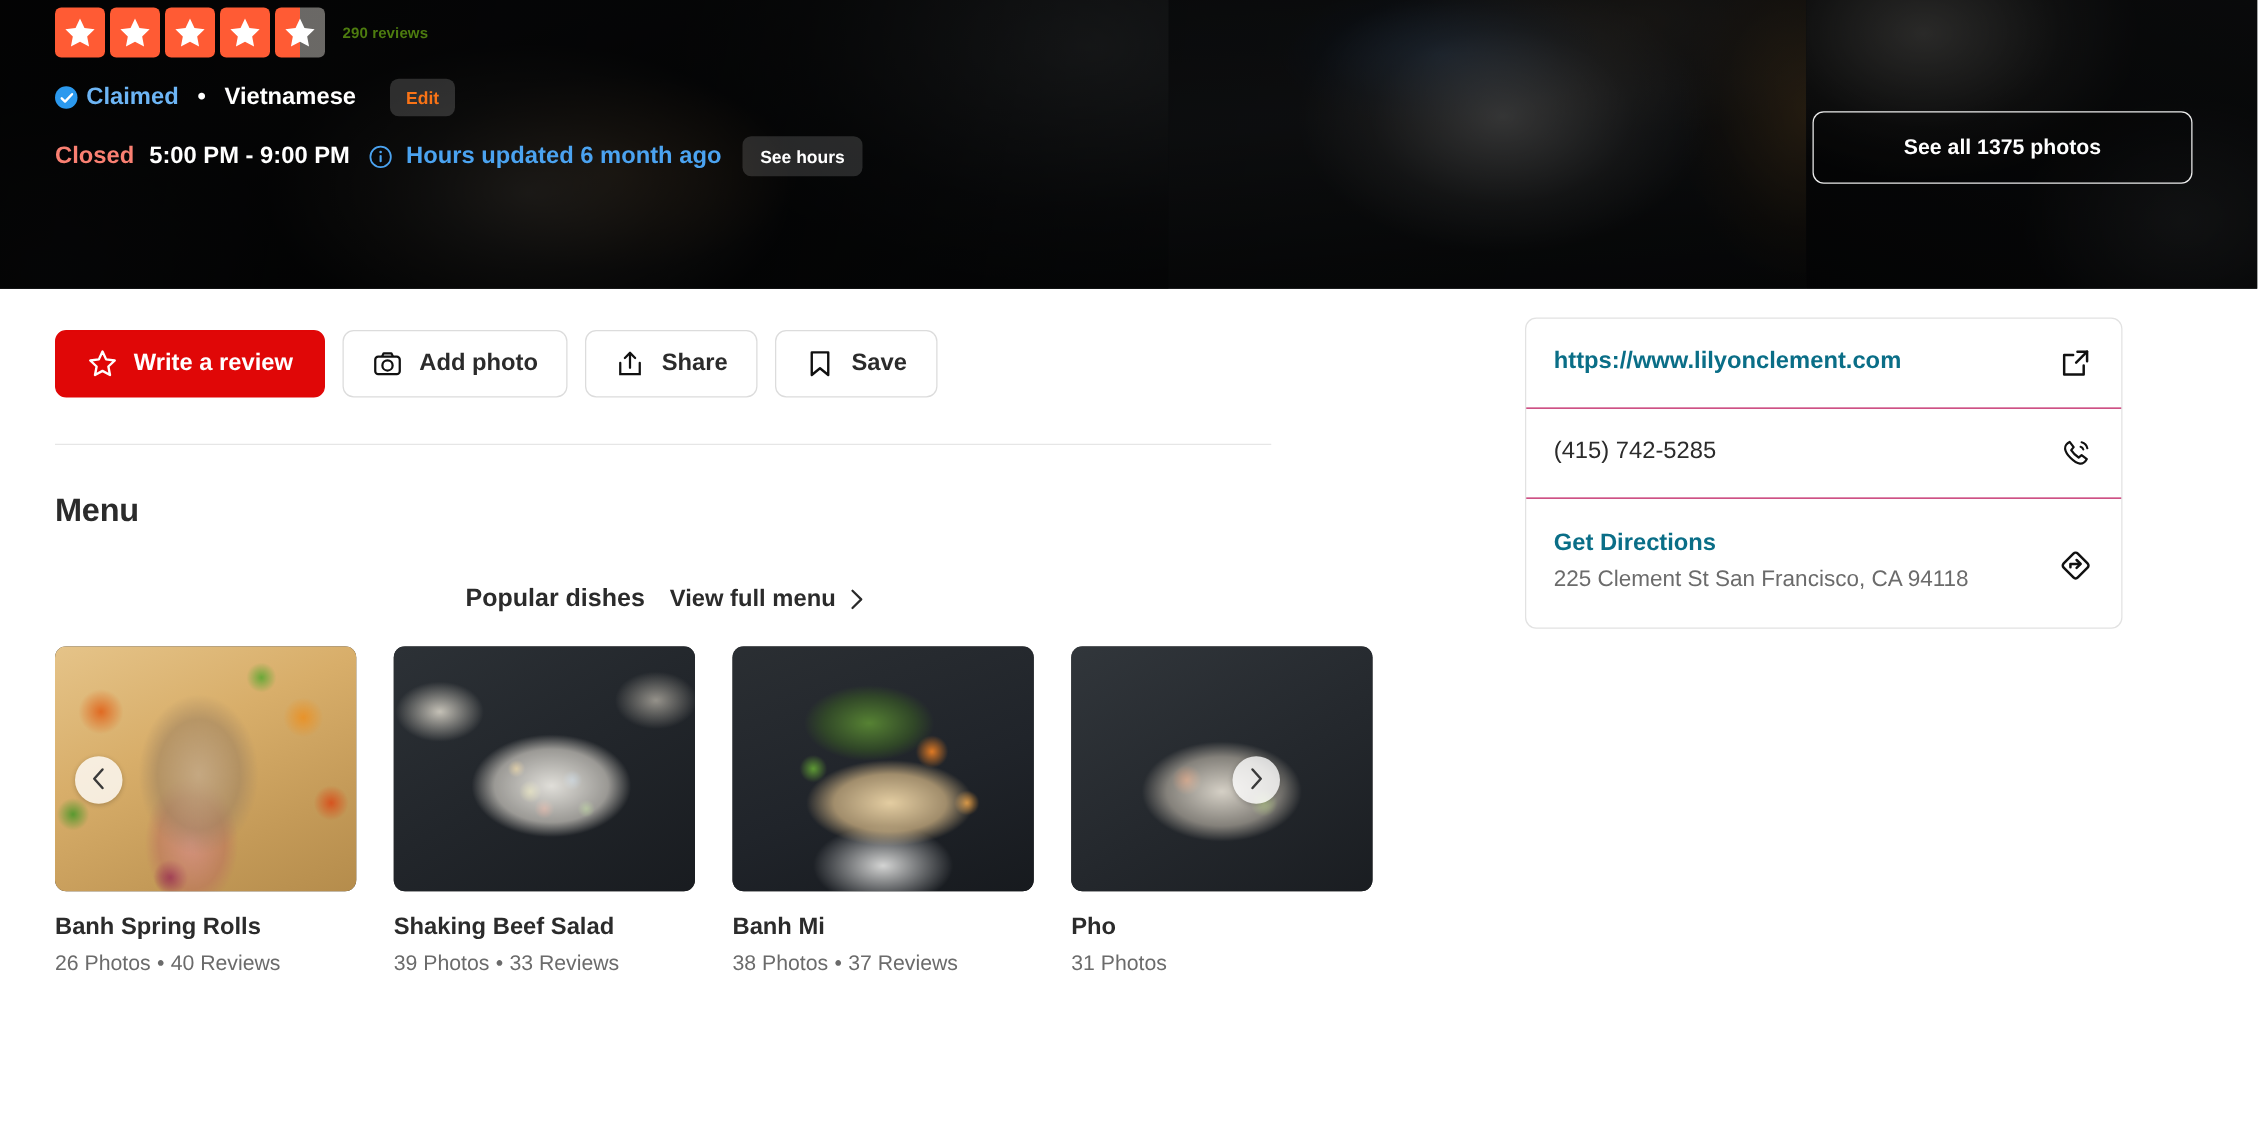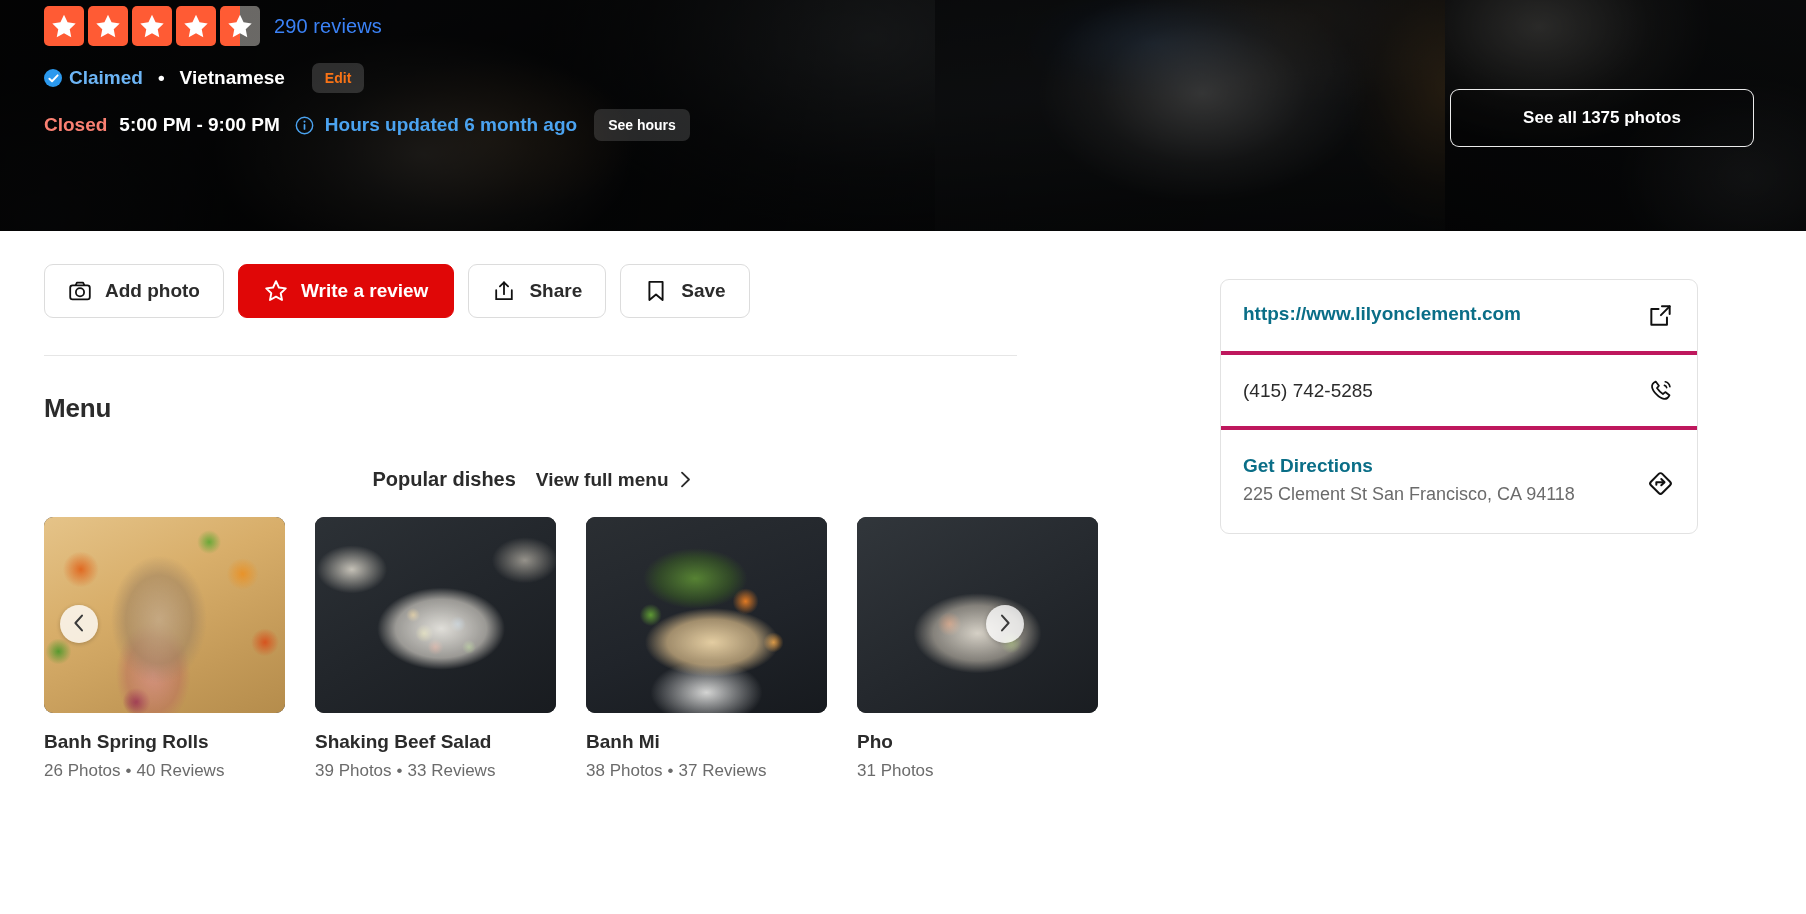--- a/index.html
+++ b/index.html
@@ -73,21 +73,21 @@
     width: 40px; height: 40px; border-radius: 5px;
     background: #ff5b34;
     position: relative;
     display: flex; align-items: center; justify-content: center;
   }
   .star.half {
     background: linear-gradient(to right, #ff5b34 0 50%, rgba(200,196,190,.52) 50% 100%);
   }
   .star svg { width: 26px; height: 26px; display: block; }
   .review-count {
-    font-size: 20px; font-weight: 400; color: #3b82f6; letter-spacing: .1px;
+    font-size: 12px; font-weight: 700; color: #4d7c0f; letter-spacing: .1px;
   }
 
   
   .claimed-row {
     display: flex; align-items: center; gap: 9px;
     margin-top: 17px;
   }
   .claimed-badge { display: flex; align-items: center; gap: 7px; }
   .check-circle {
     width: 18px; height: 18px; border-radius: 50%;
@@ -130,21 +130,21 @@
     border-radius: 9px;
     background: rgba(0,0,0,.12);
     color: #fff; font-size: 17px; font-weight: 700;
     cursor: pointer; font-family: inherit;
     display: flex; align-items: center; justify-content: center;
   }
 
   
   .page { display: flex; padding: 0; }
   .main-col { width: 1184px; padding-left: 44px; padding-right: 0; }
-  .side-col { width: 622px; padding-left: 36px; padding-top: 48px; }
+  .side-col { width: 622px; padding-left: 36px; padding-top: 23px; }
 
   
   .actions { display: flex; gap: 14px; margin-top: 33px; }
   .btn {
     display: flex; align-items: center; gap: 13px;
     height: 54px; padding: 0 23px;
     border-radius: 9px; font-size: 19px; font-weight: 700;
     font-family: inherit; cursor: pointer;
     background: #fff; color: #2b2b2b;
     border: 1px solid #dcdcdc;
@@ -248,21 +248,21 @@
     width: 478px;
     border: 1px solid #e2e2e2;
     border-radius: 9px;
     background: #fff;
   }
   .side-row {
     display: flex; align-items: flex-start; justify-content: space-between;
     padding: 23px 22px;
     gap: 14px;
   }
-  .side-row + .side-row { border-top: 4px solid #be185d; align-items: flex-end; }
+  .side-row + .side-row { border-top: 1px solid #be185d; }
   .side-row .txt { flex: 1; min-width: 0; }
   .website-link {
     font-size: 19px; font-weight: 700; color: #0a6e87;
     cursor: pointer; word-break: break-all; line-height: 1.2;
   }
   .phone-text { font-size: 19px; color: #2b2b2b; line-height: 1.2; }
   .directions-link { font-size: 19px; font-weight: 700; color: #0a6e87; cursor: pointer; line-height: 1.25; }
   .address-text { font-size: 18px; color: #6b6b6b; margin-top: 4px; line-height: 1.42; }
   .side-icon { flex: none; width: 30px; display: flex; align-items: center; justify-content: center; cursor: pointer; }
   .side-icon svg { display: block; }
@@ -349,38 +349,38 @@
   </div>
 
   <button class="see-photos-btn">See all 1375 photos</button>
 </div>
 
 <div class="page">
 
   <div class="main-col">
 
     <div class="actions">
+      <button class="btn primary">
+        <span>
+          <svg width="24" height="24" viewBox="0 0 24 24">
+              <polygon points="12,2.2 14.9,8.5 21.8,9.4 16.7,14.2 18,21 12,17.7 6,21 7.3,14.2 2.2,9.4 9.1,8.5" fill="none" stroke="#ffffff" stroke-width="1.9" stroke-linejoin="round"></polygon>
+            </svg>
+        </span>
+        <span>Write a review</span>
+      </button>
+
       <button class="btn">
         <span>
           <svg width="24" height="24" viewBox="0 0 24 24">
               <rect x="2.2" y="6.3" width="19.6" height="14" rx="2.4" fill="none" stroke="#111111" stroke-width="1.8"></rect>
               <circle cx="12" cy="13.3" r="4.1" fill="none" stroke="#111111" stroke-width="1.8"></circle>
               <path d="M7.6 6.3 L8.9 3.6 L15.1 3.6 L16.4 6.3" fill="none" stroke="#111111" stroke-width="1.8" stroke-linejoin="round"></path>
             </svg>
         </span>
         <span>Add photo</span>
-      </button>
-
-      <button class="btn primary">
-        <span>
-          <svg width="24" height="24" viewBox="0 0 24 24">
-              <polygon points="12,2.2 14.9,8.5 21.8,9.4 16.7,14.2 18,21 12,17.7 6,21 7.3,14.2 2.2,9.4 9.1,8.5" fill="none" stroke="#ffffff" stroke-width="1.9" stroke-linejoin="round"></polygon>
-            </svg>
-        </span>
-        <span>Write a review</span>
       </button>
 
       <button class="btn">
         <span>
           <svg width="24" height="24" viewBox="0 0 24 24">
               <path d="M4.2 11.2 L4.2 20.2 L19.8 20.2 L19.8 11.2" fill="none" stroke="#111111" stroke-width="1.8" stroke-linecap="round"></path>
               <path d="M12 15.2 L12 3.3" fill="none" stroke="#111111" stroke-width="1.8" stroke-linecap="round"></path>
               <path d="M7.9 7.4 L12 3.3 L16.1 7.4" fill="none" stroke="#111111" stroke-width="1.8" stroke-linecap="round" stroke-linejoin="round"></path>
             </svg>
         </span>

